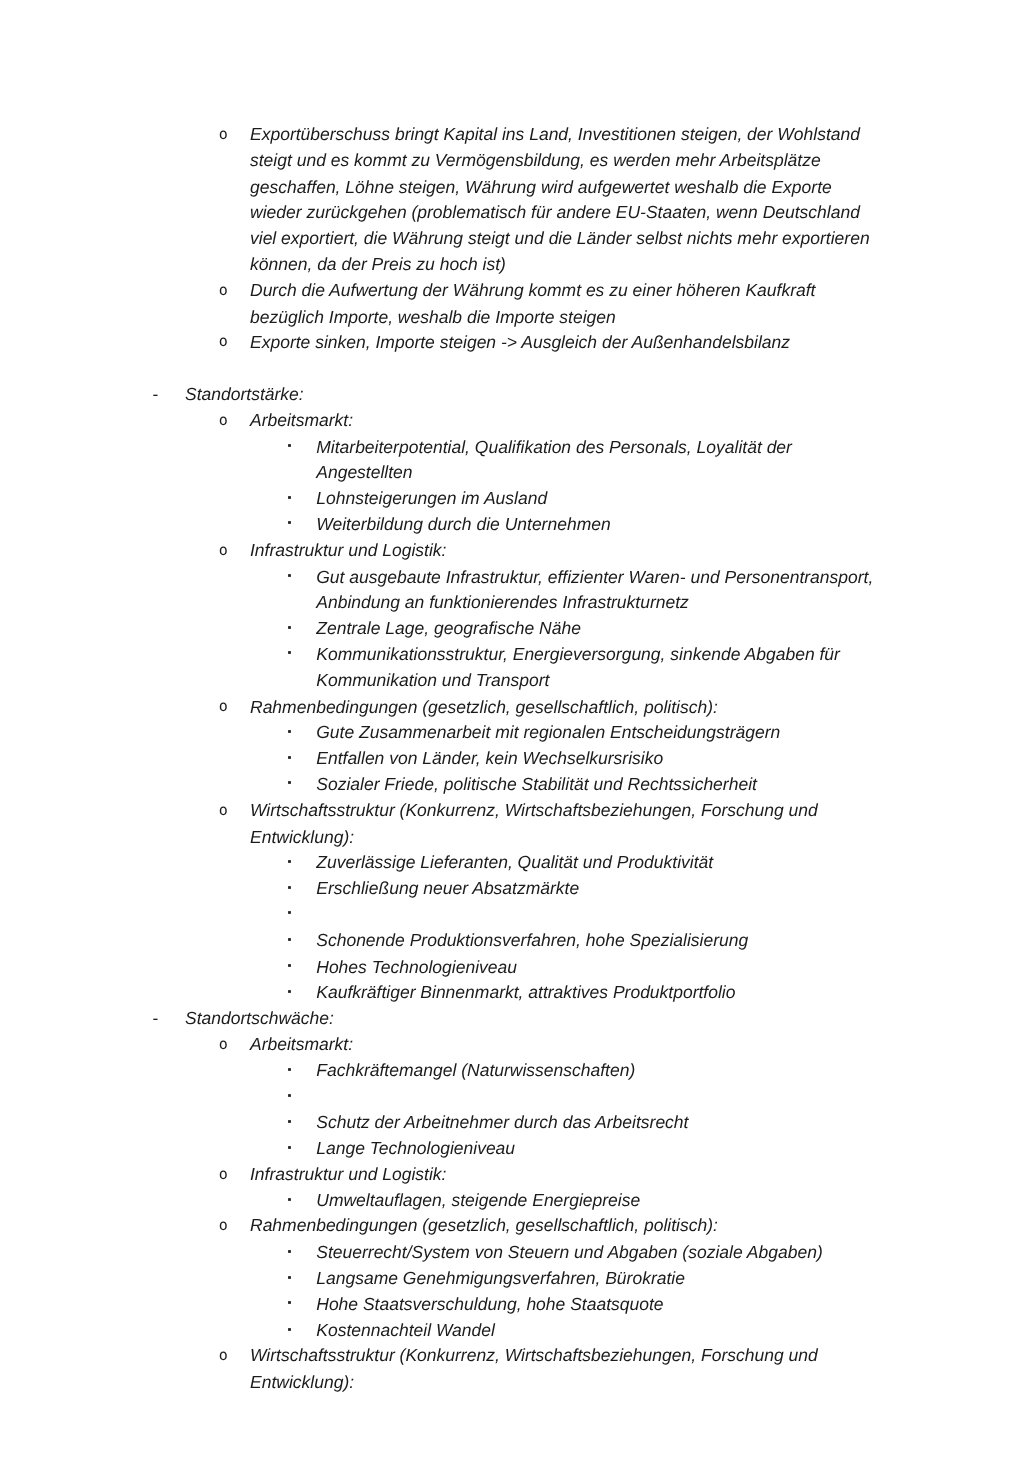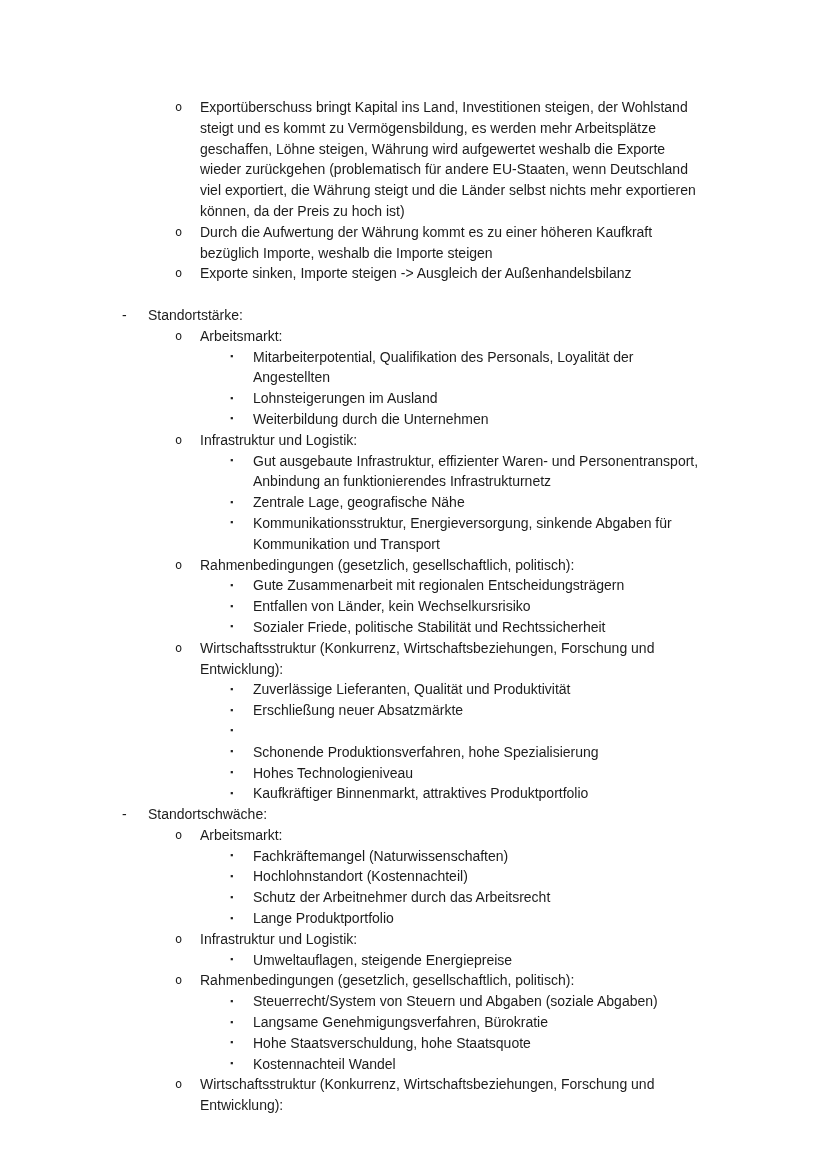--- a/index.html
+++ b/index.html
@@ -48,20 +48,21 @@
     font-size: 12px;
   }
   .b3 {
     font-size: 9px;
     position: relative;
     top: -0.5px;
   }
   .text {
     white-space: pre-line;
     flex: 0 1 auto;
+    font-style: italic;
   }
 </style>
 </head>
 <body>
 
 <div class="page">
   <div class="content">
       <div class="row l2">
         <span class="bullet b2">o</span>
         <span class="text">Exportüberschuss bringt Kapital ins Land, Investitionen steigen, der Wohlstand
@@ -170,29 +171,28 @@
       <div class="row l2">
         <span class="bullet b2">o</span>
         <span class="text">Arbeitsmarkt:</span>
       </div>
       <div class="row l3">
         <span class="bullet b3">▪</span>
         <span class="text">Fachkräftemangel (Naturwissenschaften)</span>
       </div>
       <div class="row l3">
         <span class="bullet b3">▪</span>
-        <span class="text">Hochlohnstandort (Kostennachteil)</span>
       </div>
       <div class="row l3">
         <span class="bullet b3">▪</span>
         <span class="text">Schutz der Arbeitnehmer durch das Arbeitsrecht</span>
       </div>
       <div class="row l3">
         <span class="bullet b3">▪</span>
-        <span class="text">Lange Produktportfolio</span>
+        <span class="text">Lange Technologieniveau</span>
       </div>
       <div class="row l2">
         <span class="bullet b2">o</span>
         <span class="text">Infrastruktur und Logistik:</span>
       </div>
       <div class="row l3">
         <span class="bullet b3">▪</span>
         <span class="text">Umweltauflagen, steigende Energiepreise</span>
       </div>
       <div class="row l2">

